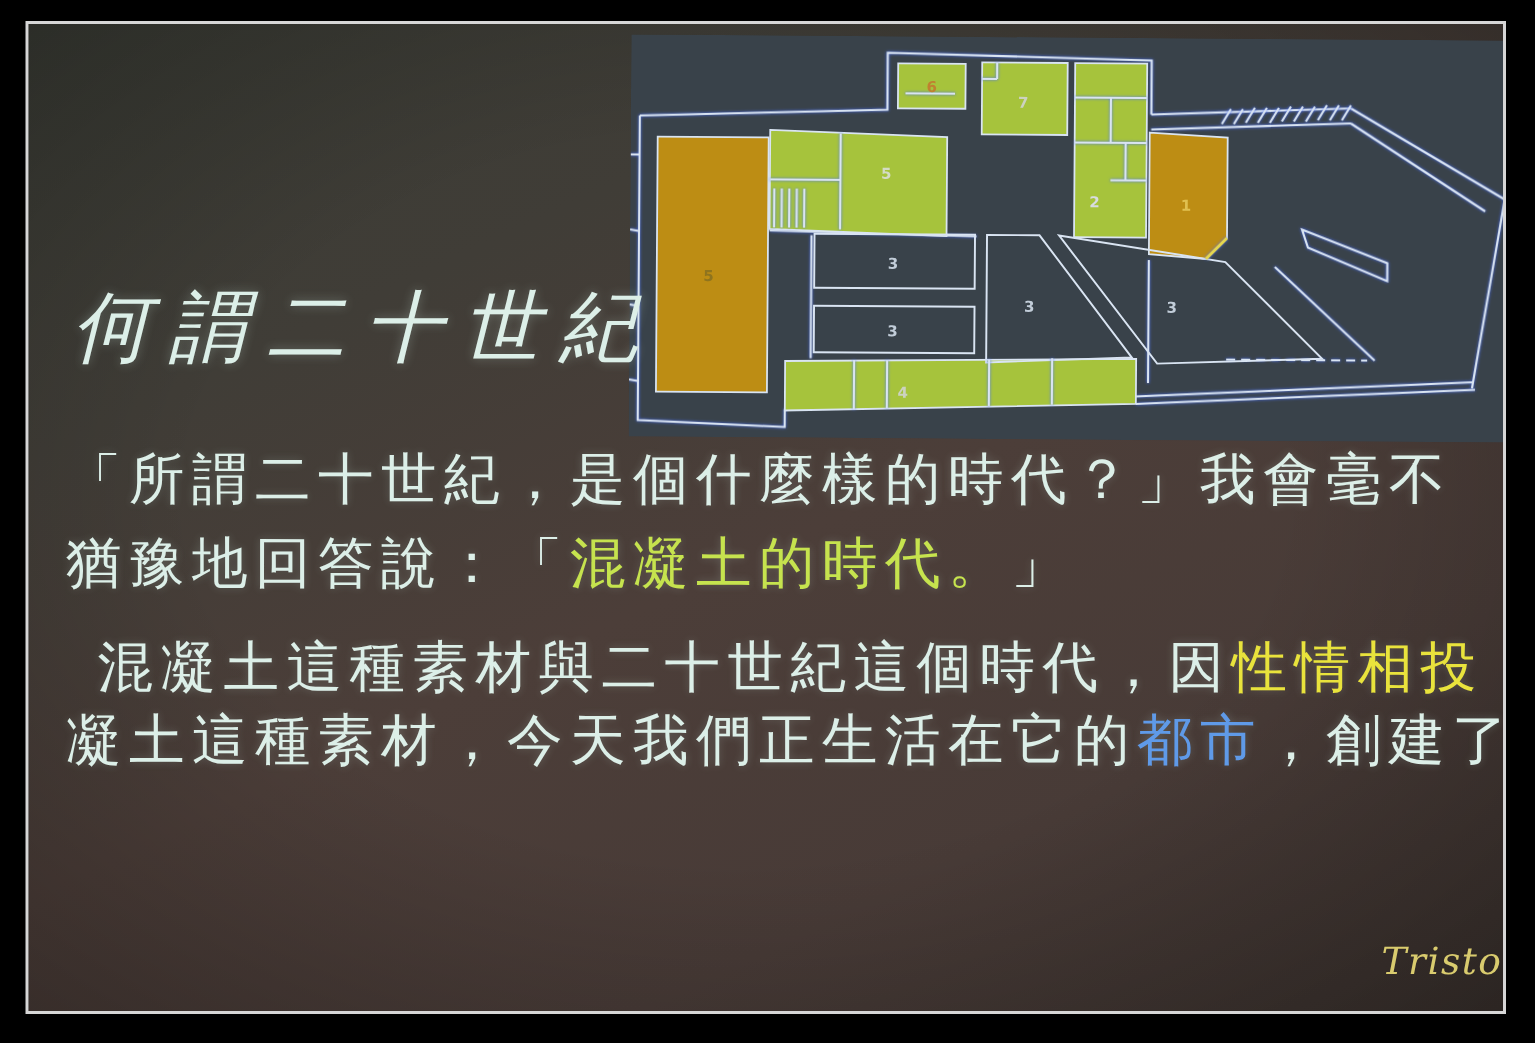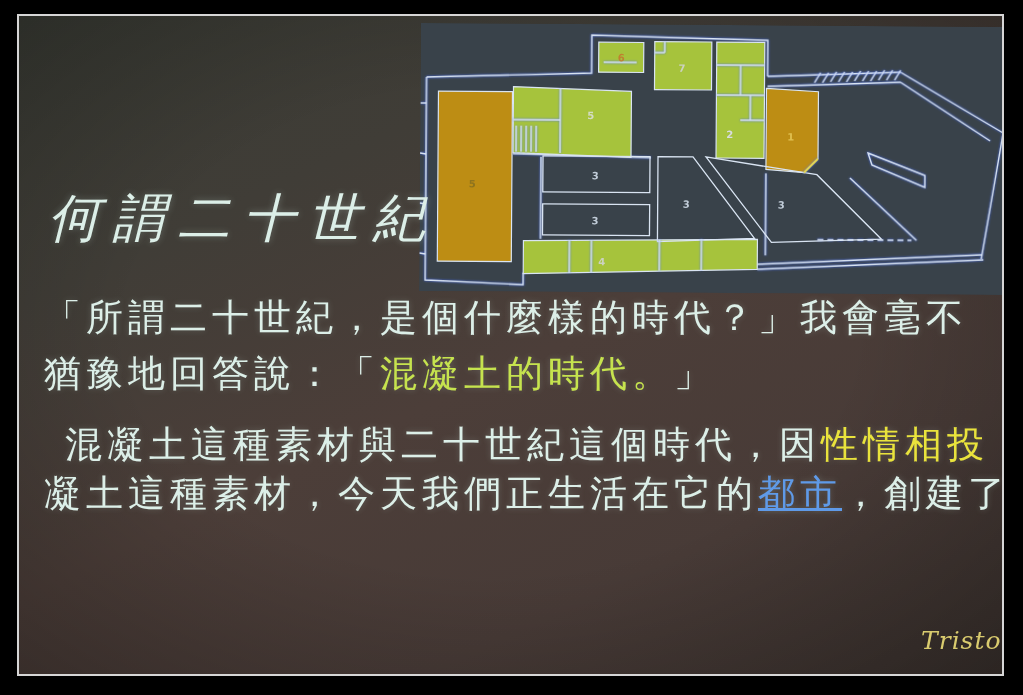--- a/index.html
+++ b/index.html
@@ -22,27 +22,27 @@
     text-shadow:0 0 7px rgba(210,240,230,.30);
     font-style:italic;
   }
   .para{
     position:absolute;left:25px;white-space:nowrap;
     font-size:37px;letter-spacing:5px;
     text-shadow:0 0 6px rgba(210,240,230,.22);
   }
   .para .tline{display:block;}
   #para1{top:276px;}
-  #para1 .tline{line-height:56px;height:56px;font-family:Liberation Mono, monospace;}
+  #para1 .tline{line-height:56px;height:56px;}
   #para2{top:404px;text-align:center;}
   #para2 .tline{line-height:49px;height:49px;}
   .seg-white{color:var(--slide-text,#dcefe8);}
   .seg-green{color:var(--hl-green,#c6e34e);}
   .seg-yellow{color:var(--hl-yellow,#e9e33c);}
-  .seg-blue{color:var(--hl-blue,#5f9ae8);text-decoration:underline;}
+  .seg-blue{color:var(--hl-blue,#5f9ae8);}
   .watermark{
     position:absolute;left:902px;top:610px;
     font-size:25px;font-style:italic;letter-spacing:1px;
     color:var(--watermark,#d9cb6e);
   }
   .floor-plan{
     position:absolute;left:401px;top:9px;width:586px;height:268px;
   }
   .floor-plan svg{display:block;transform:rotate(.4deg);}
   .plan-lines{

